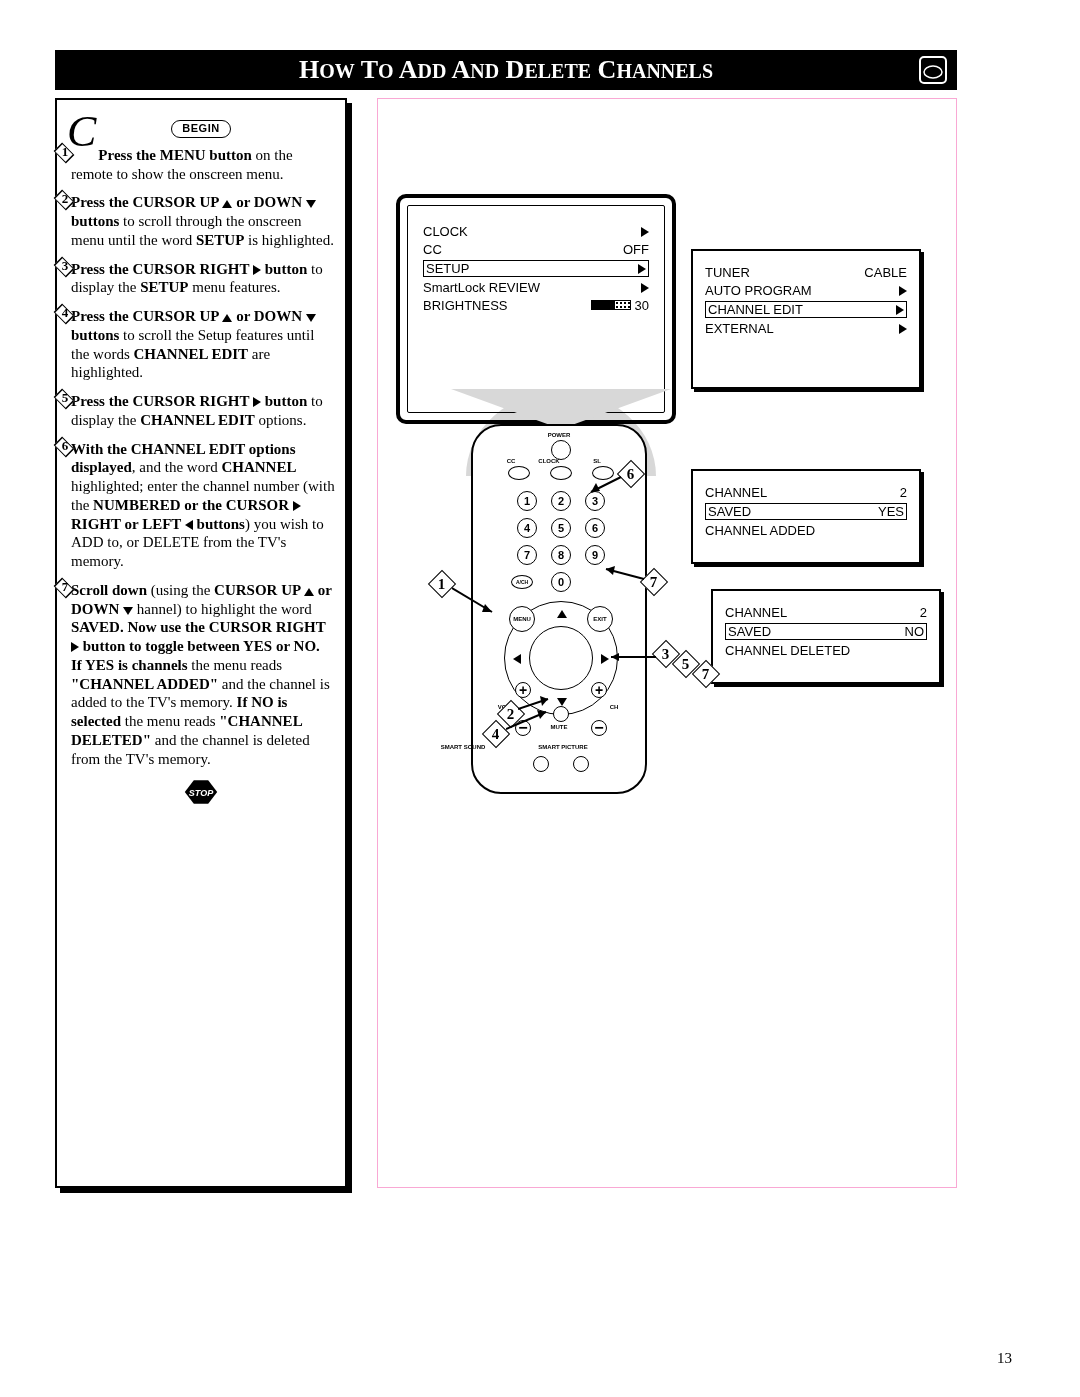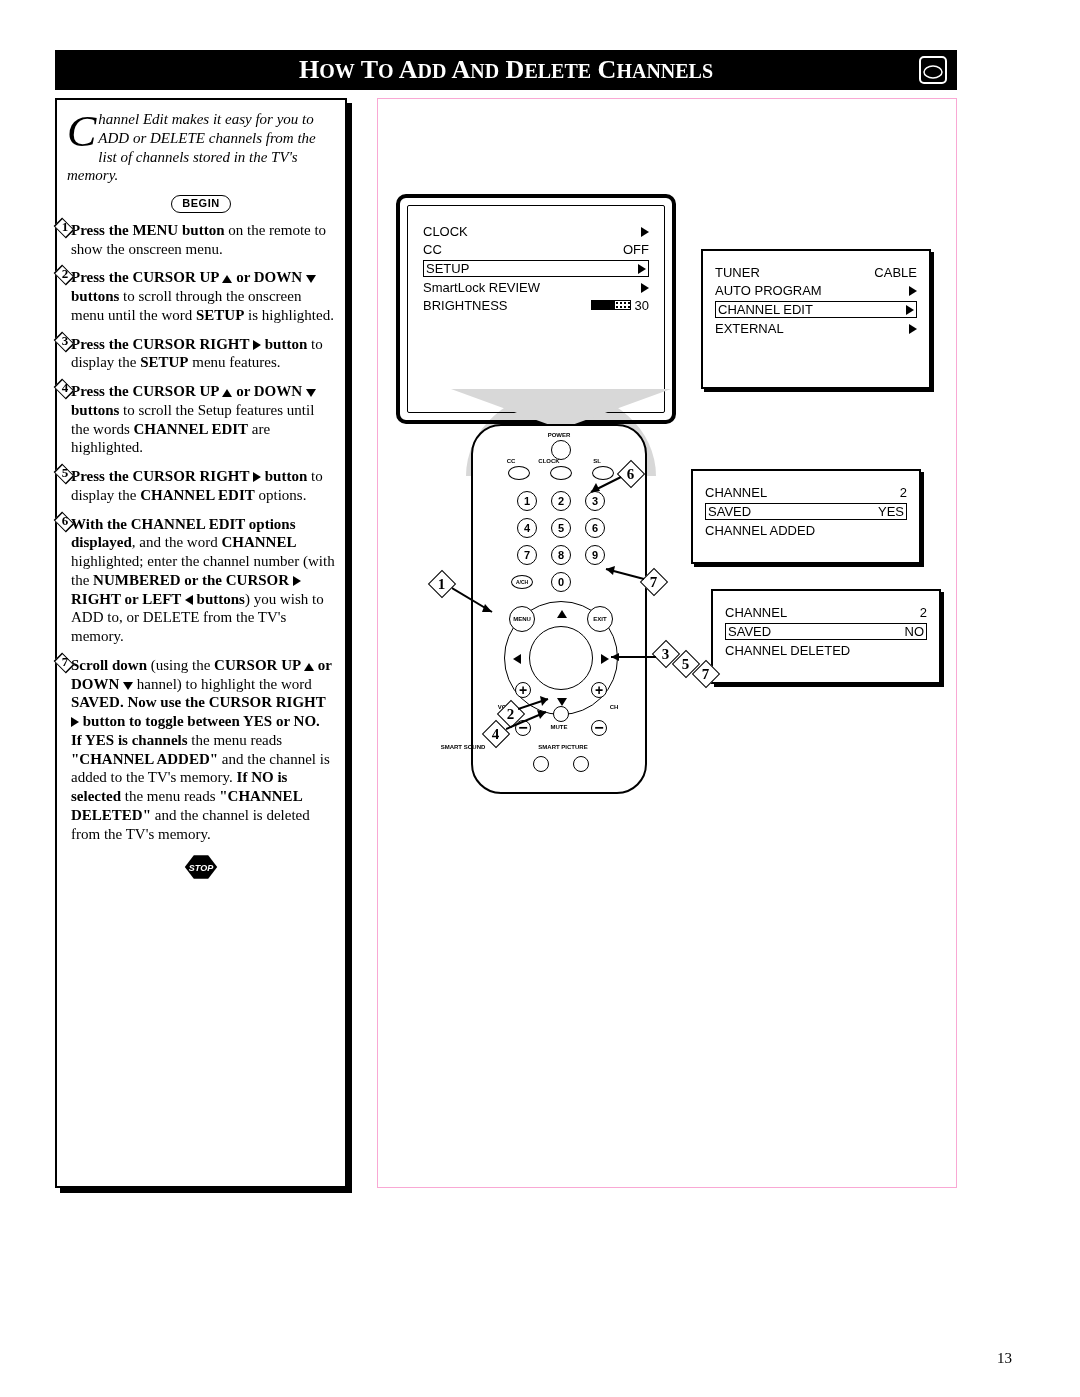--- a/index.html
+++ b/index.html
@@ -179,21 +179,21 @@
 
   .osd-box {
     position: absolute;
     border: 2px solid #000;
     box-shadow: 3px 3px 0 #000;
     font-family: Arial, sans-serif;
     font-size: 13px;
     padding: 14px 12px;
     background: #fff;
   }
-  .osd1 { left: 305px; top: 55px; width: 230px; height: 140px; }
+  .osd1 { left: 295px; top: 55px; width: 230px; height: 140px; }
   .osd2 { left: 295px; top: 275px; width: 230px; height: 95px; }
   .osd3 { left: 315px; top: 395px; width: 230px; height: 95px; }
   .setup-triangle {
     position: absolute;
     top: 195px;
     left: 55px;
     width: 220px;
     height: 40px;
   }
 
@@ -262,21 +262,21 @@
       <svg viewBox="0 0 24 24">
           <ellipse cx="12" cy="14" rx="9" ry="6" fill="none" stroke="#fff" stroke-width="1.5"></ellipse>
         </svg>
     </span>
   </div>
 
   <div class="content-row">
 
     <div class="left-col">
       <div class="intro">
-        <span class="dropcap">C</span><span>hannel Edit makes it easy for you to ADD or DELETE channels from the list of channels stored in the TV's memory.</span>
+        <span class="dropcap">C</span>
       </div>
       <div class="begin-badge">BEGIN</div>
 
       <div class="step">
         <span class="step-num">
             <span class="diamond"></span>
             <span class="diamond-num">1</span>
           </span>
         <b>Press the MENU button</b><span> on the remote to show the onscreen menu.</span>
       </div>

